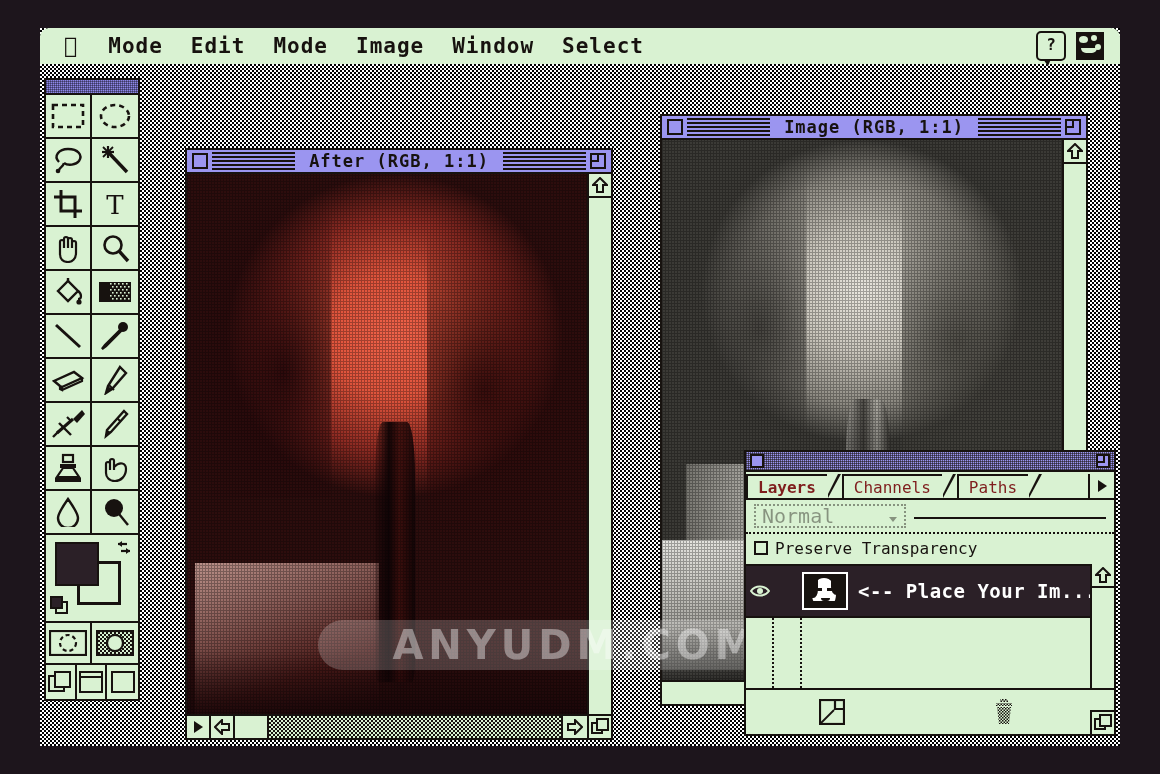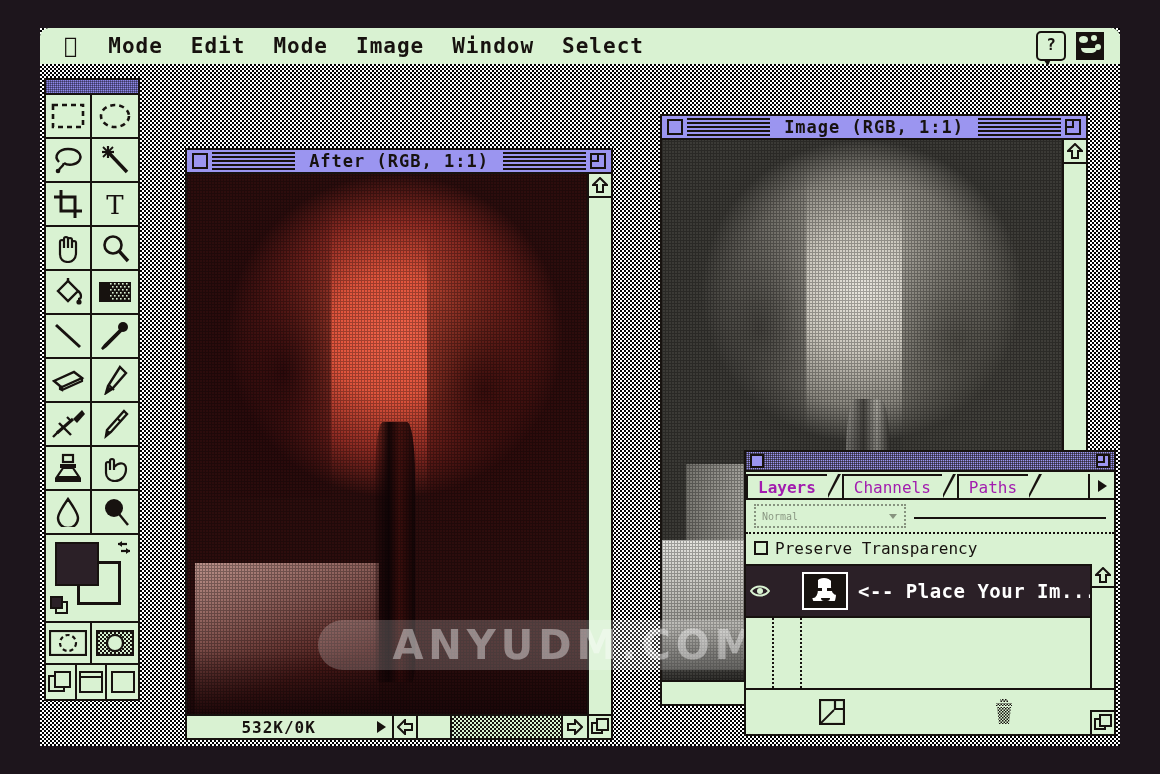--- a/index.html
+++ b/index.html
@@ -480,21 +480,21 @@
     align-items: flex-end;
     border-bottom: 2px solid #17120f;
     position: relative;
     background: #d9f2d2;
   }
   .tab {
     position: relative;
     height: 24px;
     padding: 0 12px 0 10px;
     font-size: 16px;
-    color: #a21caf;
+    color: #7f1d1d;
     display: flex;
     align-items: center;
     border-top: 2px solid #17120f;
     border-left: 2px solid #17120f;
     margin-right: 14px;
     background: #d9f2d2;
     box-sizing: border-box;
     white-space: nowrap;
   }
   .tab:after {
@@ -532,21 +532,21 @@
     gap: 8px;
   }
   .blend-select {
     width: 152px; height: 24px;
     border: 2px dotted #17120f;
     box-sizing: border-box;
     display: flex;
     align-items: center;
     justify-content: space-between;
     padding: 0 6px;
-    font-size: 10px;
+    font-size: 20px;
     color: #17120f;
     opacity: .42;
   }
   .opacity-line {
     flex: 1 1 auto;
     height: 2px;
     background: #17120f;
     margin-top: 4px;
   }
   .preserve {
@@ -971,21 +971,20 @@
       </div>
       <div class="v-track"></div>
       <div class="v-arrow-bot">
         <svg width="16" height="16" viewBox="0 0 16 16">
             <path d="M8 15 L1 8 L5 8 L5 1 L11 1 L11 8 L15 8 Z" fill="none" stroke="#17120f" stroke-width="2"></path>
           </svg>
       </div>
     </div>
 
     <div class="hbar">
-      <div class="statusfield">532K/0K</div>
       <div class="sb-arrow">
         <svg width="12" height="14" viewBox="0 0 12 14">
             <path d="M2 1 L11 7 L2 13 Z" fill="#17120f"></path>
           </svg>
       </div>
       <div class="sb-arrow">
         <svg width="16" height="16" viewBox="0 0 16 16">
             <path d="M1 8 L8 1 L8 5 L15 5 L15 11 L8 11 L8 15 Z" fill="none" stroke="#17120f" stroke-width="2"></path>
           </svg>
       </div>

